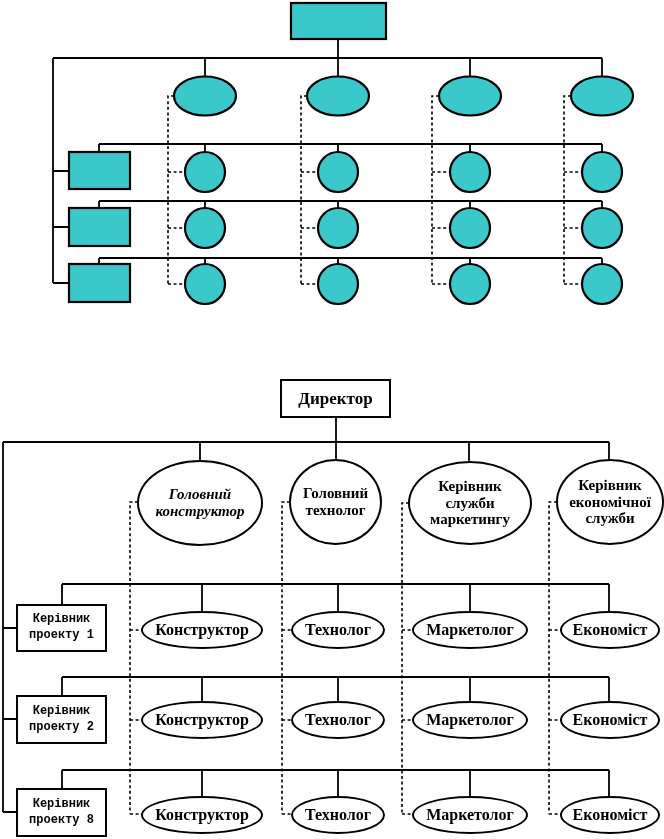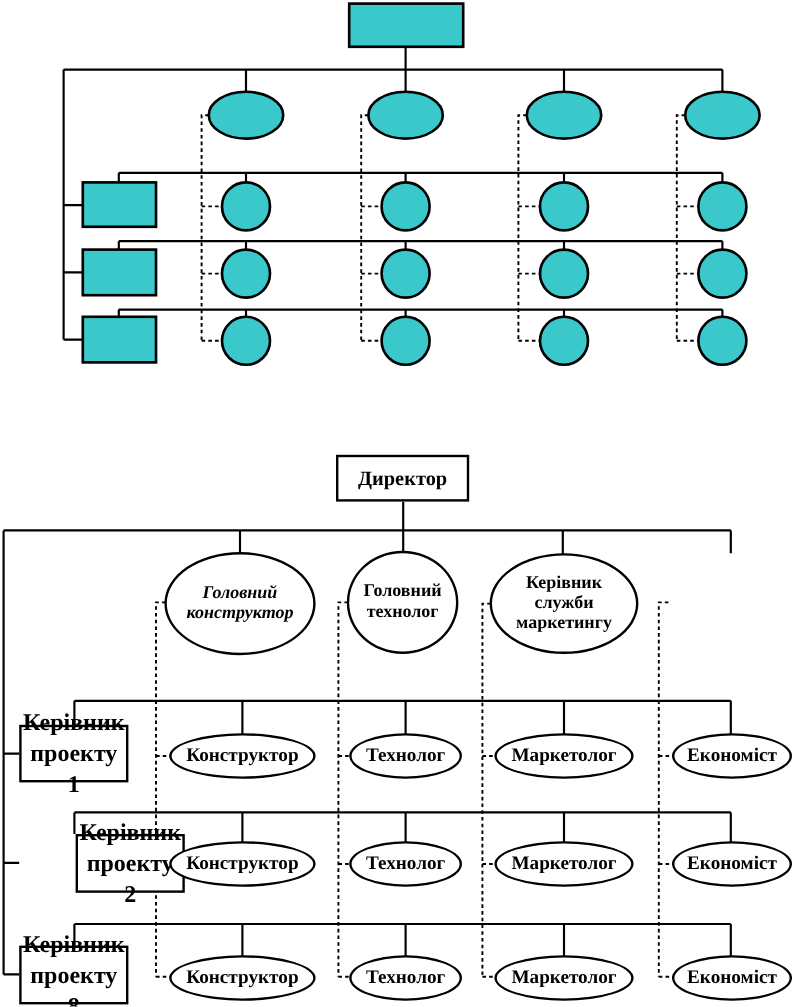--- a/index.html
+++ b/index.html
@@ -6,21 +6,21 @@
   #page{position:relative;width:664px;height:839px;background:#fff;overflow:hidden;
         font-family:"Liberation Serif","DejaVu Serif",serif;}
   #lines{position:absolute;left:0;top:0;width:664px;height:839px;}
   .shape{position:absolute;box-sizing:border-box;background:#fff;border:2px solid #000;
          display:flex;align-items:center;justify-content:center;text-align:center;
          font-weight:bold;color:#000;line-height:1.12;}
   .ellipse{border-radius:50%;}
   .rect{border-radius:0;}
   .director{font-size:17px;}
   .manager{font-size:15px;padding:0 6px;}
-  .project{font-size:20px;line-height:1.3;}
+  .project{font-size:12px;line-height:1.3;font-family:Liberation Mono, monospace;}
   .spec{font-size:16px;white-space:nowrap;}
 </style>
 </head>
 <body>
 
 <div id="page">
 
   <svg id="lines" viewBox="0 0 664 839">
 
     <g stroke="#000" stroke-width="1.8" fill="none">
@@ -90,38 +90,41 @@
 
   <div class="shape ellipse manager" style="left:137px;top:460px;width:126px;height:86px;font-style:italic;">
     <span>Головний конструктор</span>
   </div>
   <div class="shape ellipse manager" style="left:289px;top:459px;width:93px;height:86px;">
     <span>Головний технолог</span>
   </div>
   <div class="shape ellipse manager" style="left:408px;top:461px;width:124px;height:84px;">
     <span>Керівник служби маркетингу</span>
   </div>
+  <div class="shape ellipse manager" style="left:556px;top:459px;width:108px;height:86px;">
+    <span>Керівник економічної служби</span>
+  </div>
 
   <div class="shape rect project" style="left:16px;top:604px;width:91px;height:48px;">
     <span>Керівник проекту 1</span>
   </div>
   <div class="shape ellipse spec" style="left:141px;top:611px;width:122px;height:38px;">
     <span>Конструктор</span>
   </div>
   <div class="shape ellipse spec" style="left:291px;top:611px;width:94px;height:38px;">
     <span>Технолог</span>
   </div>
   <div class="shape ellipse spec" style="left:412px;top:611px;width:116px;height:38px;">
     <span>Маркетолог</span>
   </div>
   <div class="shape ellipse spec" style="left:560px;top:611px;width:100px;height:38px;">
     <span>Економіст</span>
   </div>
 
-  <div class="shape rect project" style="left:16px;top:695px;width:91px;height:49px;margin-left:47px;">
+  <div class="shape rect project" style="left:16px;top:695px;width:91px;height:49px;">
     <span>Керівник проекту 2</span>
   </div>
   <div class="shape ellipse spec" style="left:141px;top:701px;width:122px;height:38px;">
     <span>Конструктор</span>
   </div>
   <div class="shape ellipse spec" style="left:291px;top:701px;width:94px;height:38px;">
     <span>Технолог</span>
   </div>
   <div class="shape ellipse spec" style="left:412px;top:701px;width:116px;height:38px;">
     <span>Маркетолог</span>

